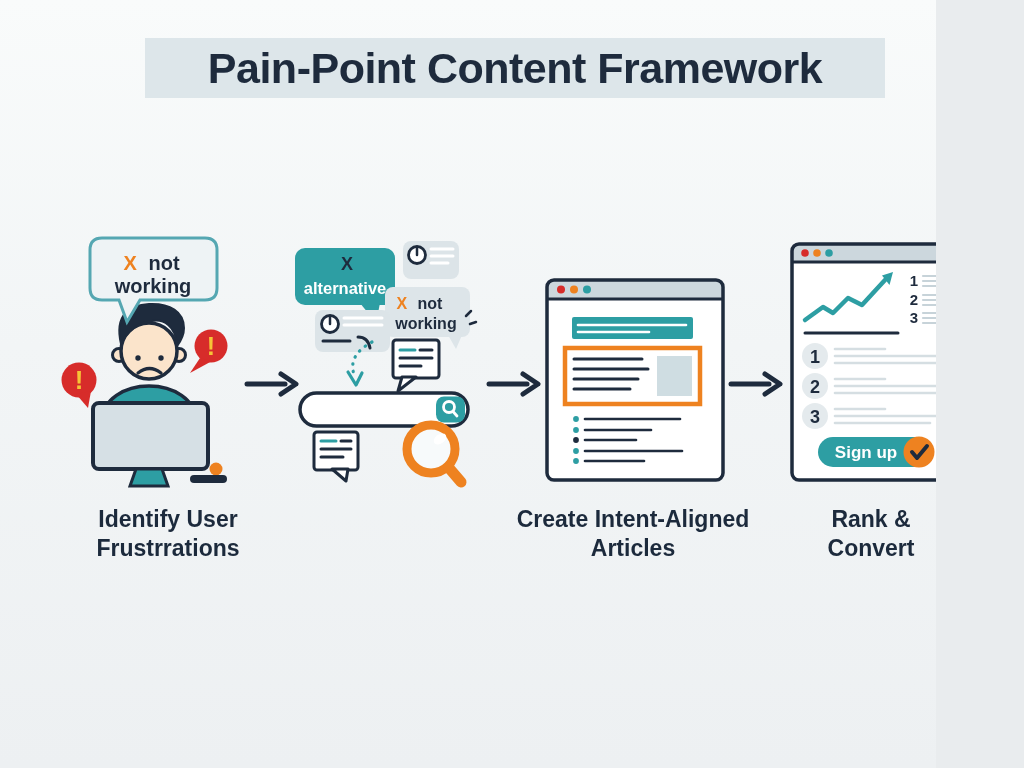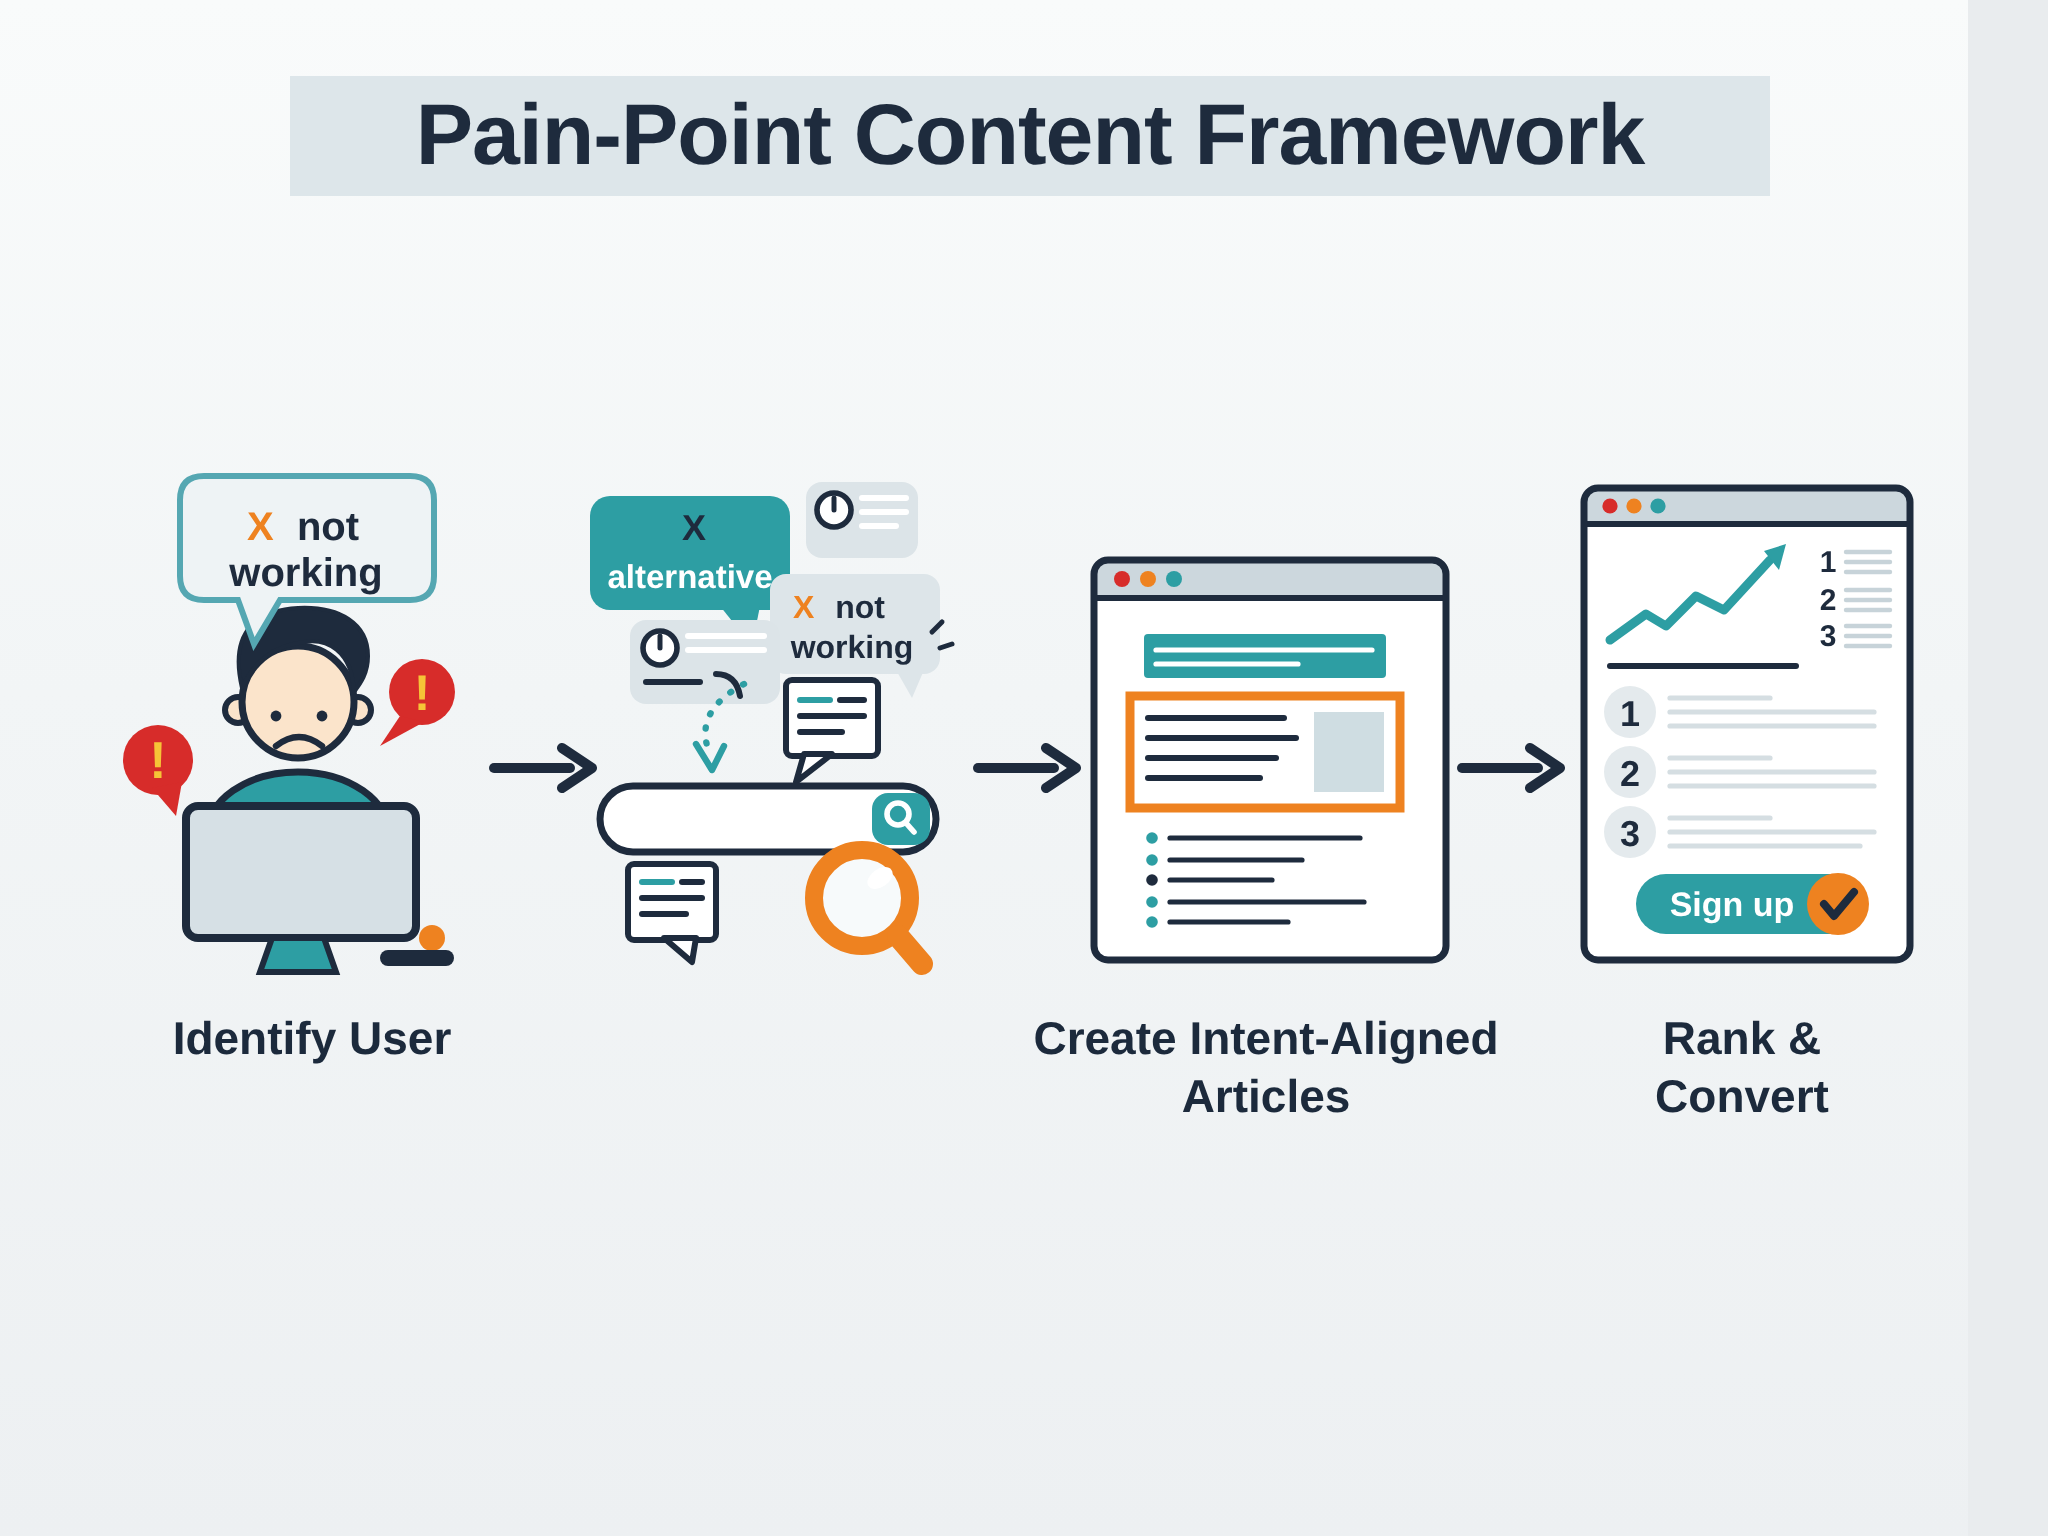--- a/index.html
+++ b/index.html
@@ -1,18 +1,18 @@
 <!DOCTYPE html>
 <html><head>
 <meta charset="utf-8">
 <style>
   html,body{margin:0;padding:0;background:#e9ecee;}
   body{font-family:"Liberation Sans","DejaVu Sans",sans-serif;}
   #canvas{position:relative;width:936px;height:768px;overflow:hidden;
-    background:linear-gradient(180deg,#f9fbfb 0%,#f2f5f6 45%,#edf0f2 100%);padding-left:48px;}
+    background:linear-gradient(180deg,#f9fbfb 0%,#f2f5f6 45%,#edf0f2 100%);}
   .band{position:absolute;display:flex;align-items:center;justify-content:center;}
   #title-band{left:145px;top:38px;width:740px;height:60px;background:#dde6ea;}
   #title-band h1{margin:0;font-size:43px;font-weight:bold;color:#1e2b3d;letter-spacing:-0.5px;}
   #caption-band{left:205px;top:683px;width:614px;height:46px;background:#d9e3e8;}
   #caption-band p{margin:0;font-size:25px;font-weight:bold;color:#1e2b3d;}
   .panel{position:absolute;}
   .step-label{position:absolute;top:505px;width:280px;text-align:center;
     font-size:23px;font-weight:bold;color:#1c2a3c;line-height:29px;}
   .arrow{position:absolute;top:369px;}
   svg text{font-family:"Liberation Sans","DejaVu Sans",sans-serif;}
@@ -292,22 +292,23 @@
     <g>
       <rect x="28" y="195" width="114" height="30" rx="15" fill="#2D9EA3"></rect>
       <text x="76" y="216" font-size="17" font-weight="bold" fill="#FFFFFF" text-anchor="middle">Sign up</text>
       <g>
         <circle cx="129" cy="210" r="15.5" fill="#EE8220"></circle>
         <polyline points="122,210 127,216 137,204" fill="none" stroke="#1E2B3D" stroke-width="4" stroke-linecap="round" stroke-linejoin="round"></polyline>
       </g>
     </g>
   </svg>
 
-  <div class="step-label" style="left:16px">
+  <div class="step-label" style="left:28px">
     <span>Identify User</span><br>
+    <span>Frustrrations</span>
   </div>
   <div class="step-label" style="left:493px">
     <span>Create Intent-Aligned</span><br>
     <span>Articles</span>
   </div>
   <div class="step-label" style="left:731px">
     <span>Rank &amp;</span><br>
     <span>Convert</span>
   </div>
 

